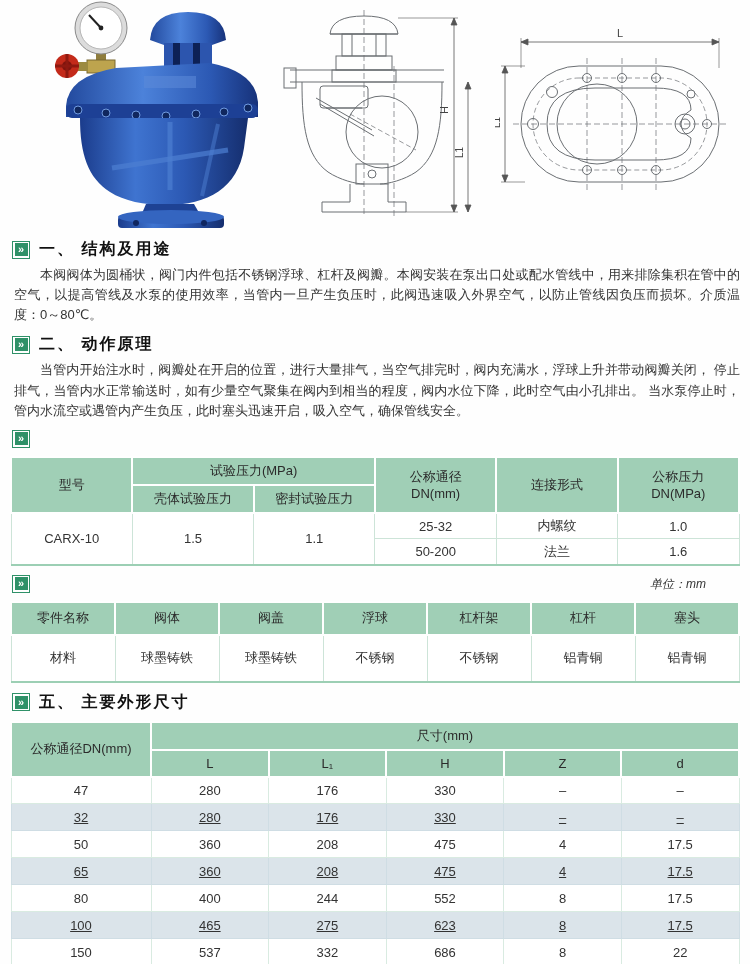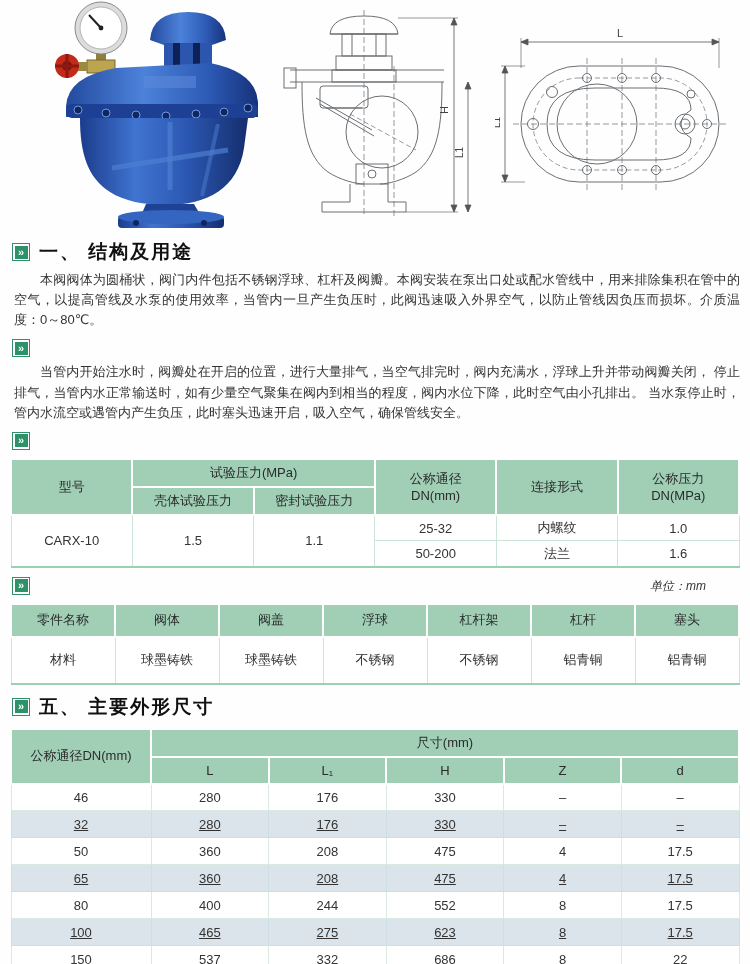--- a/index.html
+++ b/index.html
@@ -21,21 +21,21 @@
   
   .sec-title { display:flex; align-items:center; padding:0 12px; margin-top:9px; }
   .bullet {
     width:18px; height:18px; border:1px solid #2f9168; background:#fff;
     display:flex; align-items:center; justify-content:center; margin-right:9px; flex:0 0 auto;
   }
   .bullet .inner {
     width:13px; height:13px; background:#2f9168; color:#fff;
     font-size:11px; line-height:12px; text-align:center; font-weight:bold;
   }
-  .sec-title h2 { font-size:19px; font-weight:bold; color:#111; letter-spacing:2px; white-space:nowrap; }
+  .sec-title h2 { font-size:16px; font-weight:bold; color:#111; letter-spacing:2px; white-space:nowrap; }
   .sec-title .note { font-size:14px; font-weight:bold; color:#222; margin-left:6px; letter-spacing:0; }
   .sec-title .unit { margin-left:auto; font-size:12px; color:#333; margin-right:32px; align-self:flex-end;font-style:italic; }
 
   .para {
     font-size:13px; line-height:1.55; color:#333;
     padding:5px 10px 0 14px; text-indent:2em; text-align:justify;
   }
 
   
   table { border-collapse:collapse; width:730px; margin:8px 10px 0 10px; font-size:13px; table-layout:fixed; }
@@ -244,20 +244,21 @@
         <span class="inner">»</span>
       </span>
     <h2>一、 结构及用途</h2>
   </div>
   <p class="para">本阀阀体为圆桶状，阀门内件包括不锈钢浮球、杠杆及阀瓣。本阀安装在泵出口处或配水管线中，用来排除集积在管中的空气，以提高管线及水泵的使用效率，当管内一旦产生负压时，此阀迅速吸入外界空气，以防止管线因负压而损坏。介质温度：0～80℃。</p>
 
   <div class="sec-title">
     <span class="bullet">
         <span class="inner">»</span>
       </span>
+    <h2>二、 动作原理</h2>
   </div>
   <p class="para">当管内开始注水时，阀瓣处在开启的位置，进行大量排气，当空气排完时，阀内充满水，浮球上升并带动阀瓣关闭， 停止排气，当管内水正常输送时，如有少量空气聚集在阀内到相当的程度，阀内水位下降，此时空气由小孔排出。 当水泵停止时， 管内水流空或遇管内产生负压，此时塞头迅速开启，吸入空气，确保管线安全。</p>
 
   <div class="sec-title">
     <span class="bullet">
         <span class="inner">»</span>
       </span>
   </div>
   <table class="t-params">
     <tbody>
@@ -340,21 +341,21 @@
       <td colspan="5">尺寸(mm)</td>
     </tr>
     <tr class="th">
       <td>L</td>
       <td>L₁</td>
       <td>H</td>
       <td>Z</td>
       <td>d</td>
     </tr>
     <tr class="tb">
-      <td>46</td>
+      <td>47</td>
       <td>280</td>
       <td>176</td>
       <td>330</td>
       <td>–</td>
       <td>–</td>
     </tr>
     <tr class="tb alt">
       <td>32</td>
       <td>280</td>
       <td>176</td>

